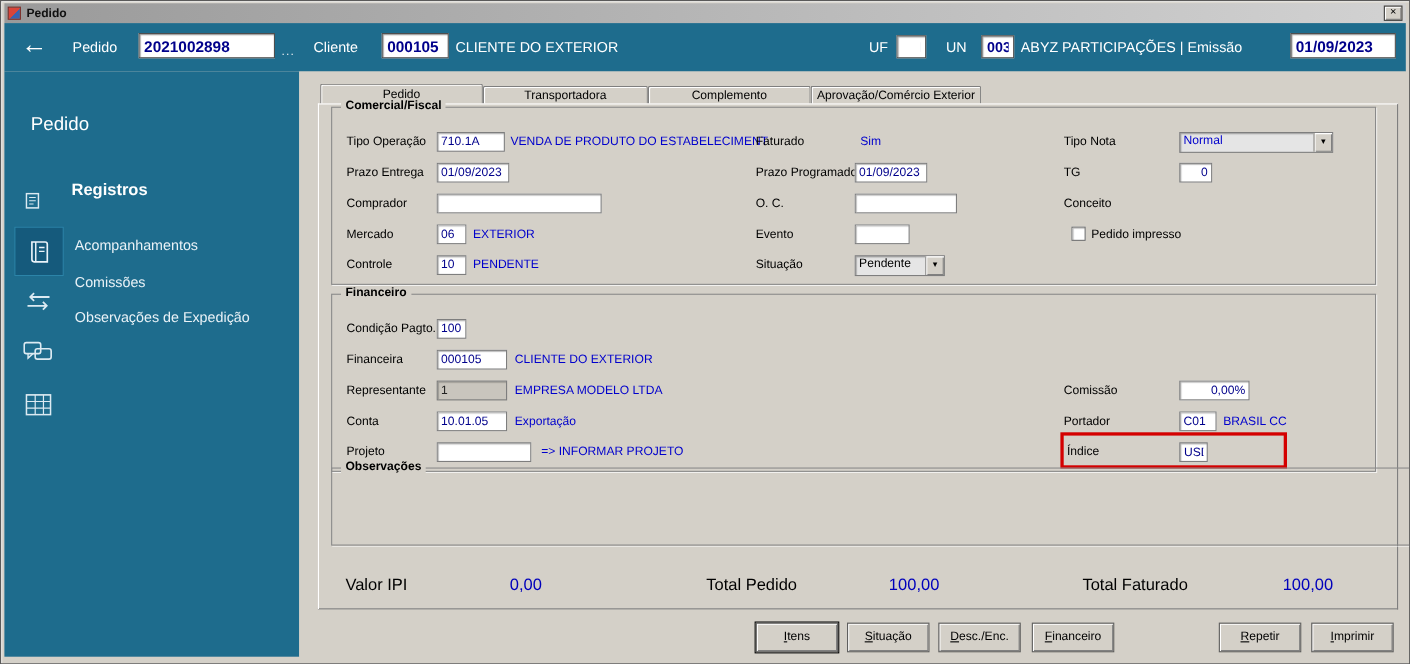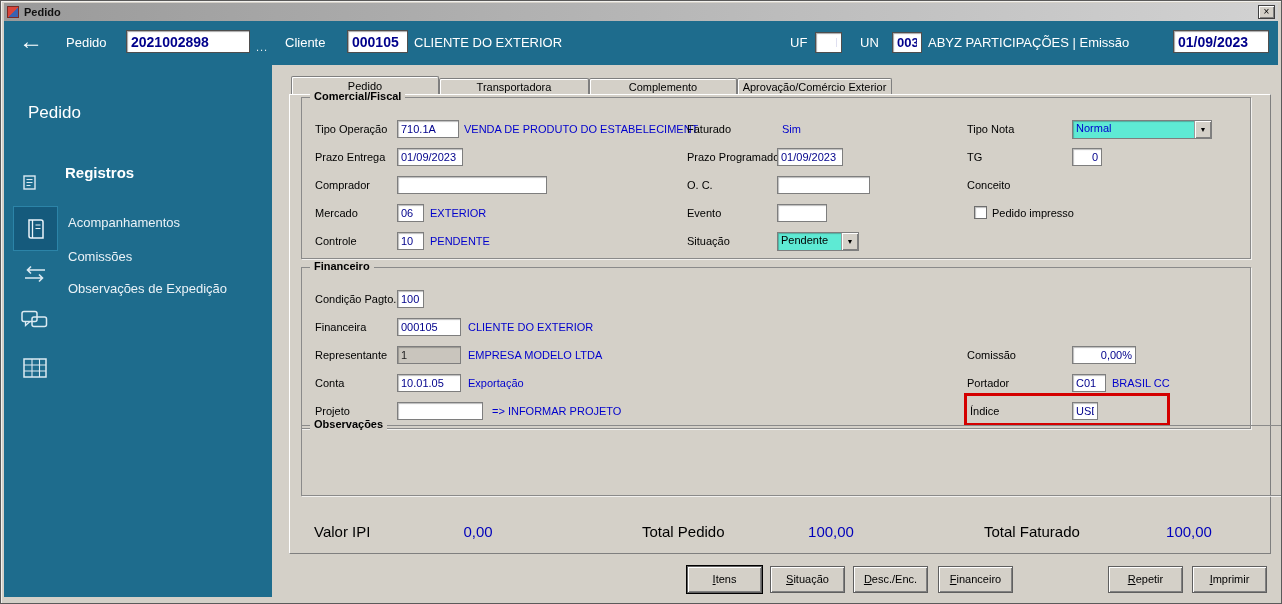--- a/index.html
+++ b/index.html
@@ -55,21 +55,21 @@
                  font-size:11px; font-weight:bold; color:#000; }
 
   .label { position:absolute; font-size:11px; color:#000; white-space:nowrap; }
   .blue  { position:absolute; font-size:11px; color:#0000cc; white-space:nowrap; }
   .tbox  { position:absolute; height:18px; background:#fff; border:1px solid #7e7e7e;
            box-shadow: inset 1px 1px 1px rgba(64,64,64,.35);
            font-family:inherit; font-size:11px; color:#00008b; padding:0 3px; outline:none; }
   .tbox.right { text-align:right; }
   .tbox.disabled { background:#c9c5bd; color:#222; }
 
-  .combo { position:absolute; height:19px; background:#5eead4; border:1px solid #7e7e7e;
+  .combo { position:absolute; height:19px; background:#e5e5e5; border:1px solid #7e7e7e;
            box-shadow: inset 1px 1px 1px rgba(64,64,64,.35); display:flex; align-items:stretch; }
   .combo-text { flex:1; font-size:11px; padding:1px 3px 0; white-space:nowrap; overflow:hidden; }
   .combo-btn { width:17px; background:#d4d0c8; border-left:1px solid #9a9a9a;
                box-shadow: inset 1px 1px 0 #fff, inset -1px -1px 0 #808080;
                font-size:7px; display:flex; align-items:center; justify-content:center; color:#000; }
 
   .checkbox { position:absolute; width:13px; height:13px; background:#fff; border:1px solid #6e6e6e;
               box-shadow: inset 1px 1px 1px rgba(64,64,64,.35); }
 
   .annotation { position:absolute; border:3px solid #d40000; pointer-events:none; }

